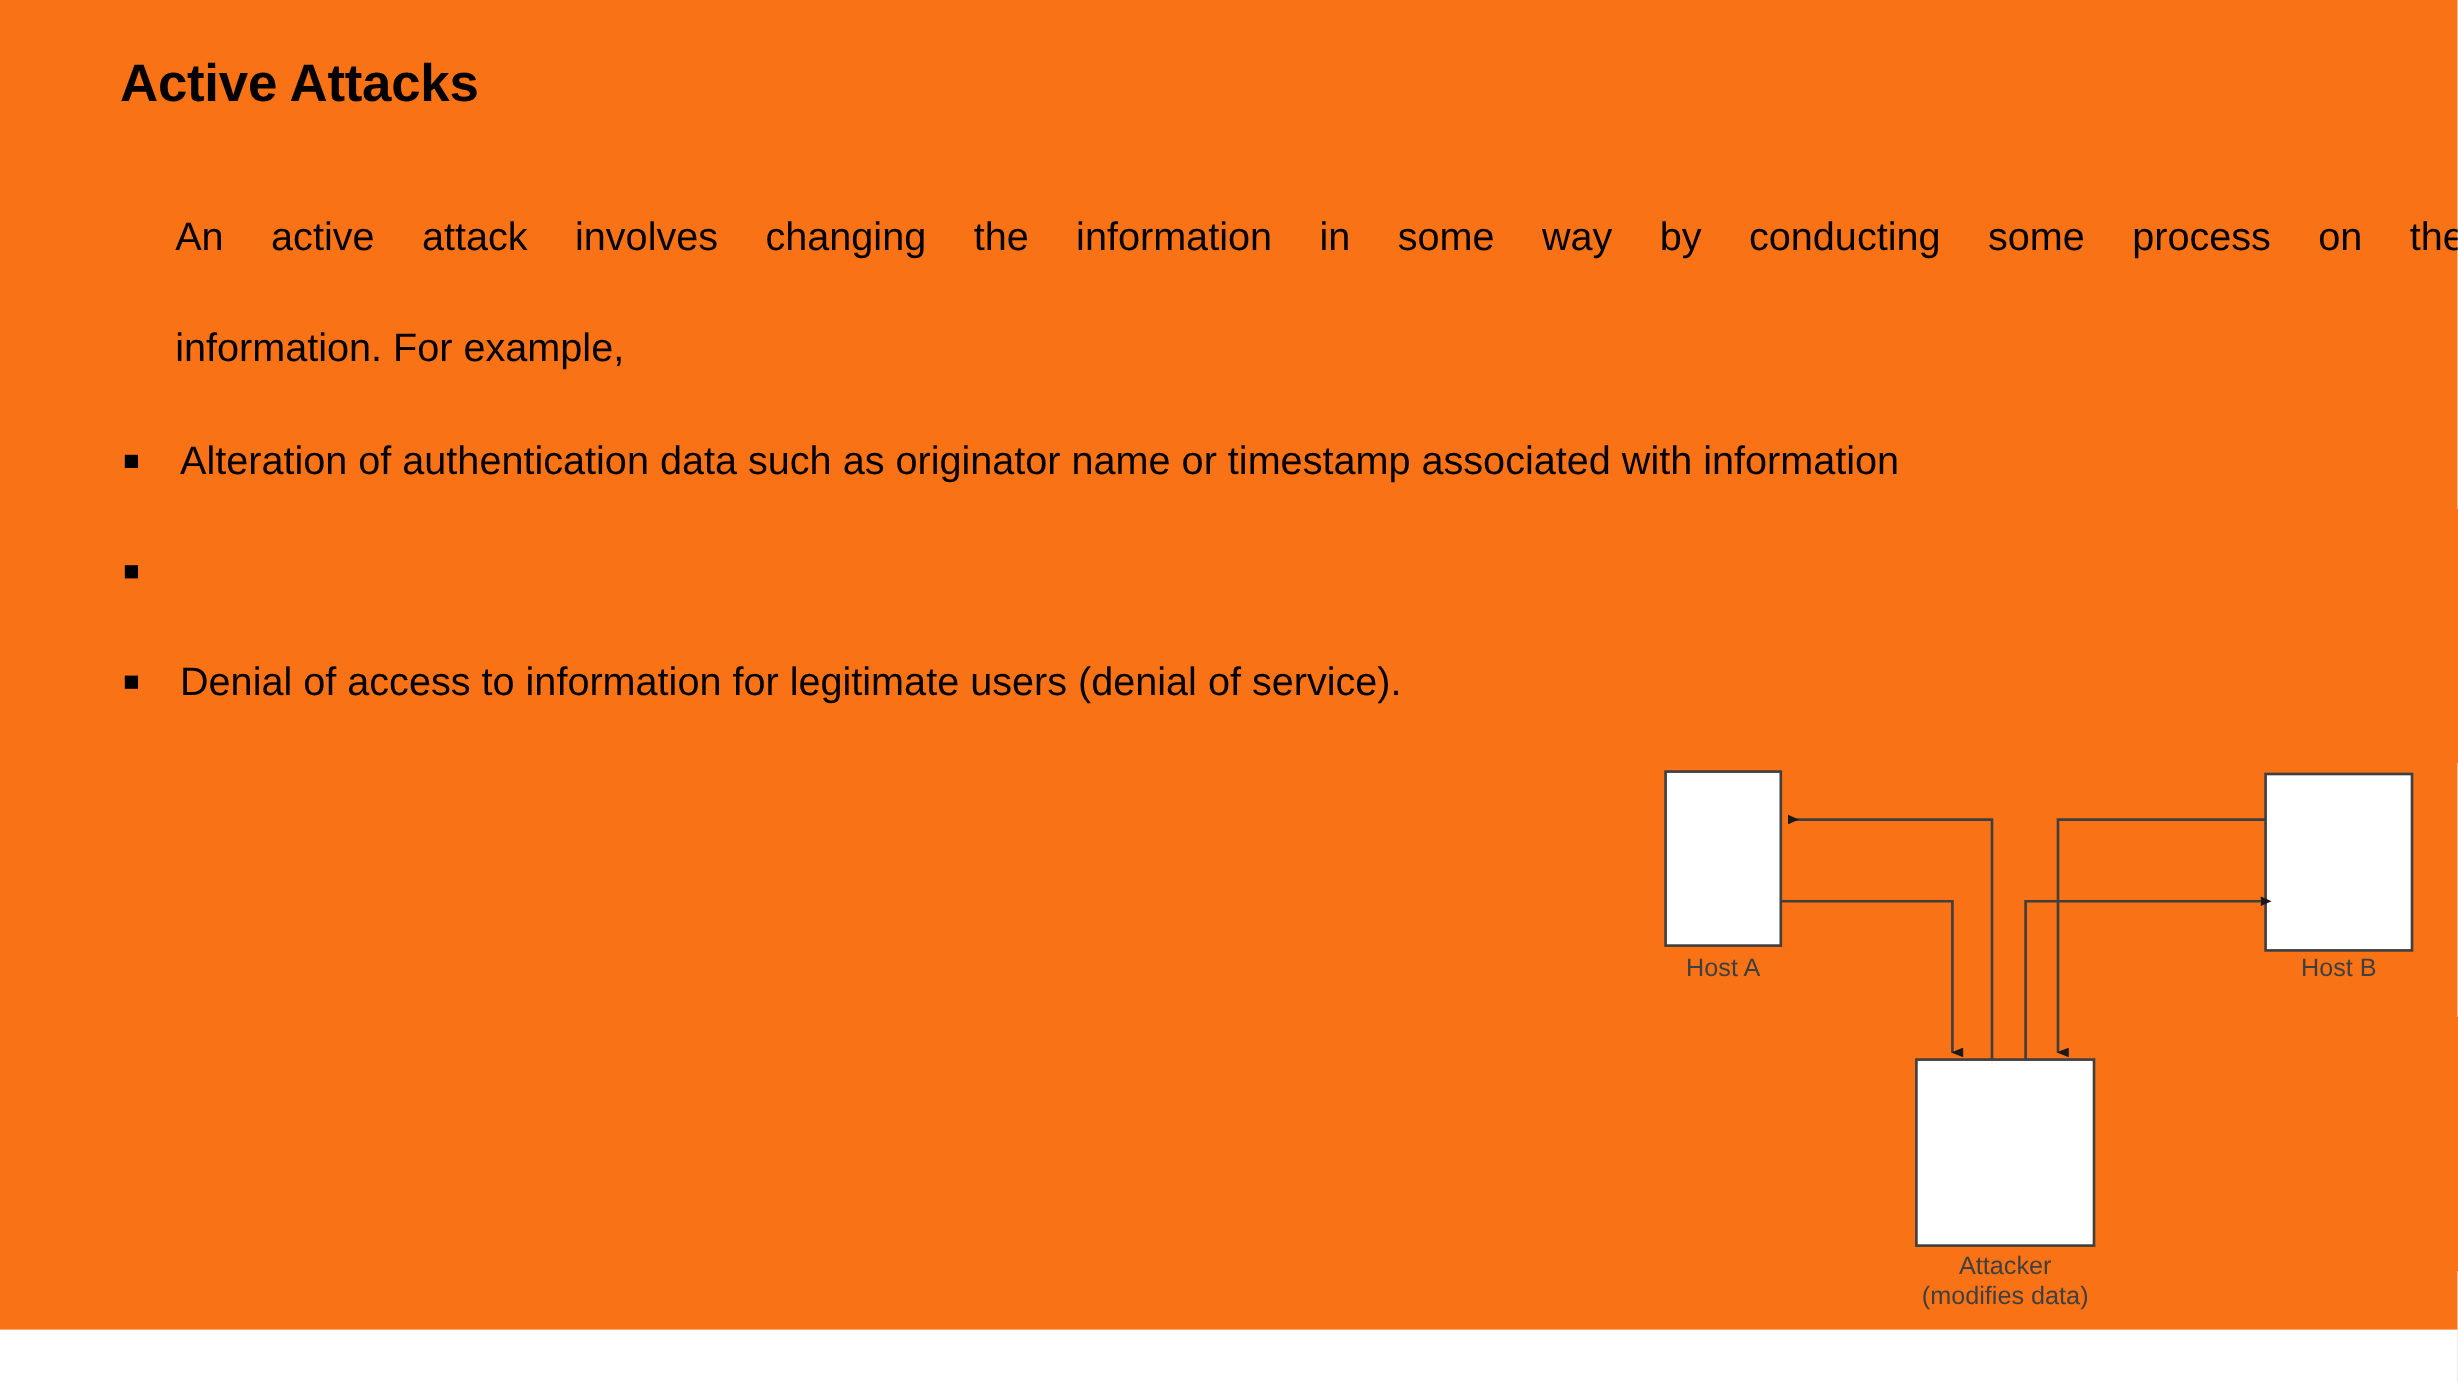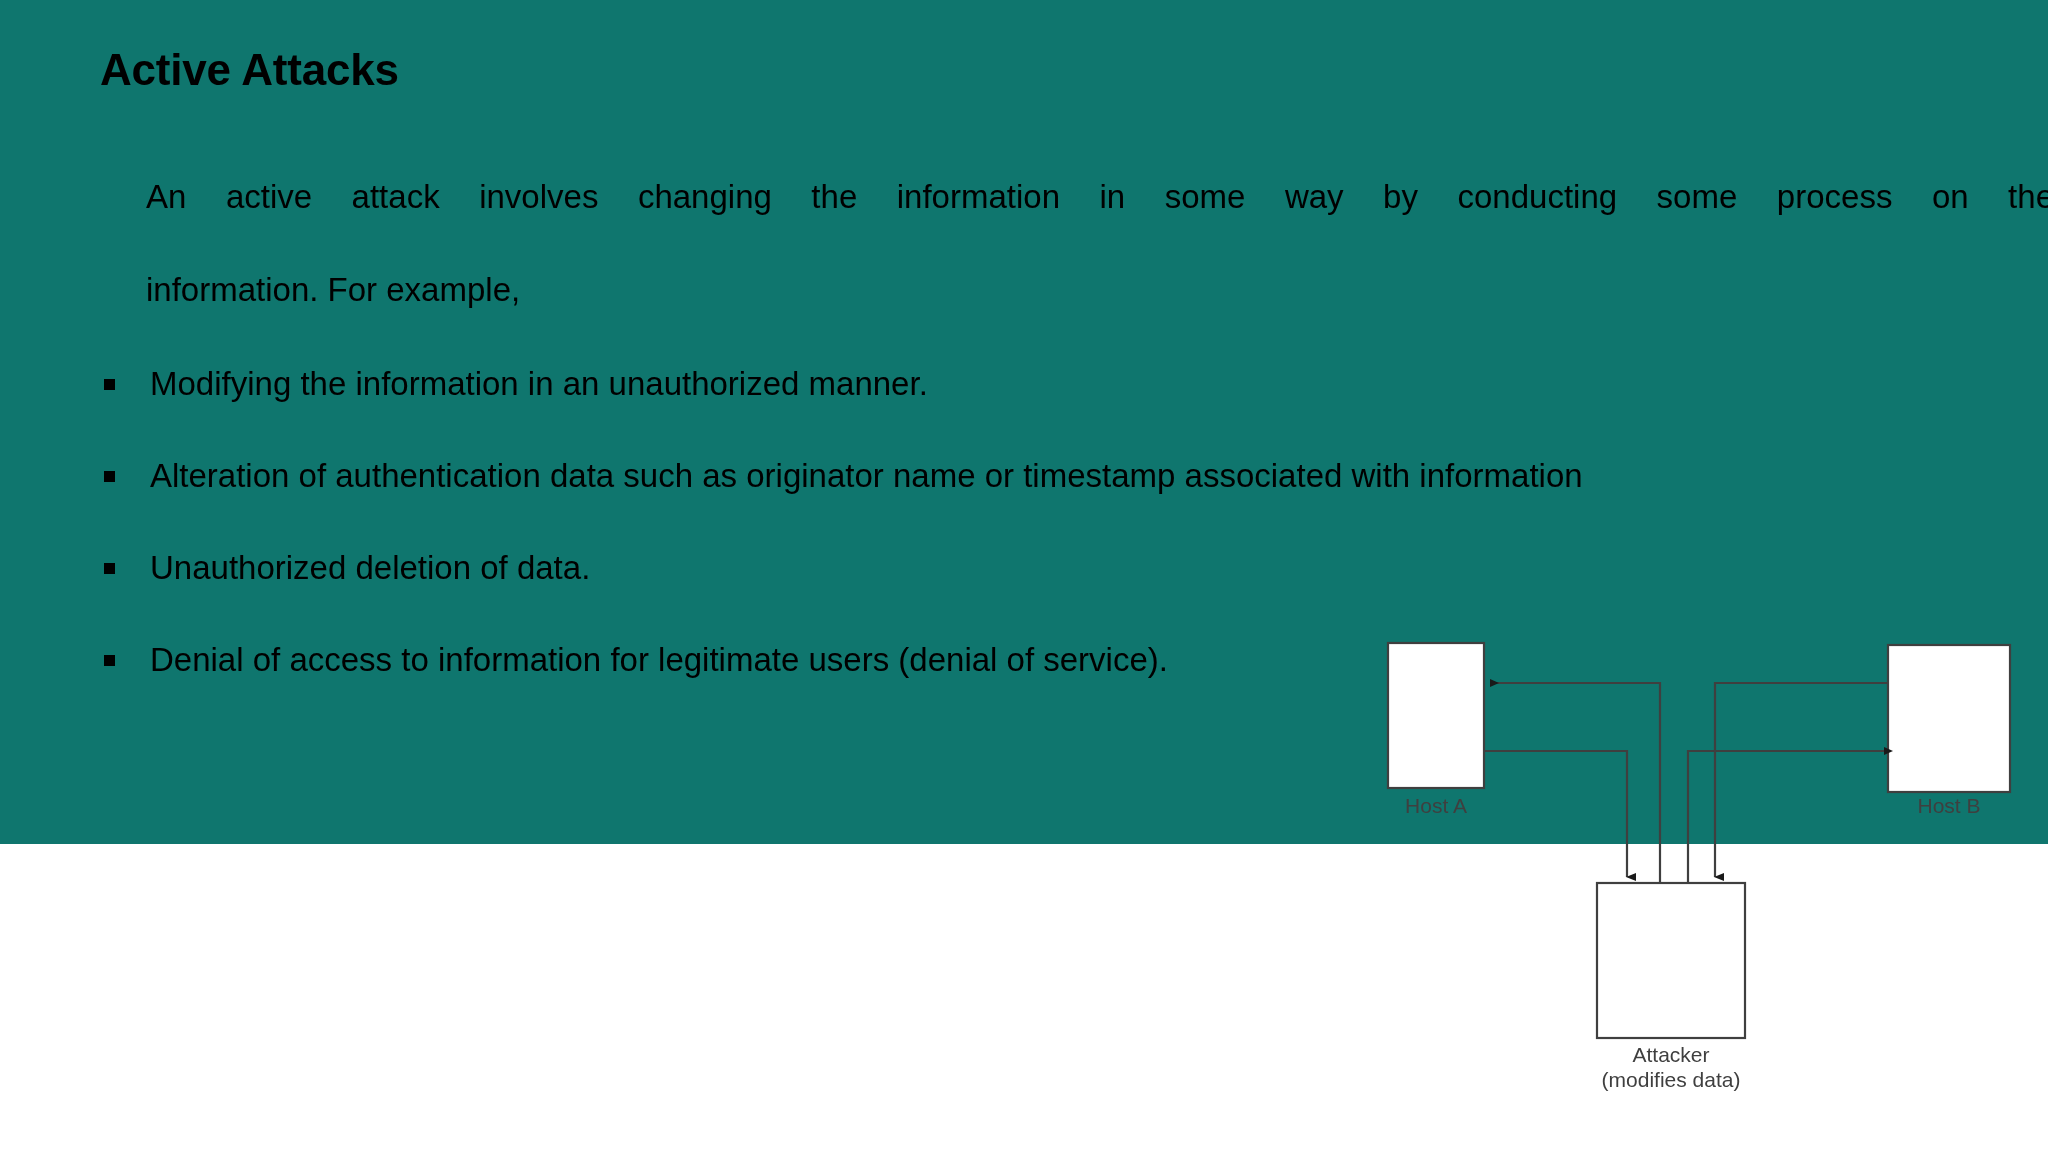--- a/index.html
+++ b/index.html
@@ -13,22 +13,22 @@
     height: 1152px;
     font-family: "Liberation Sans", sans-serif;
     color: #000000;
     overflow: hidden;
     position: relative;
   }
 
   .slide {
     position: relative;
     width: 2048px;
-    height: 844px;
-    background: #0f766e;
+    height: 1108px;
+    background: #f97316;
   }
 
   
   .slide-title {
     position: absolute;
     left: 100px;
     top: 46px;
     font-size: 44px;
     font-weight: bold;
     letter-spacing: -0.2px;
@@ -121,29 +121,24 @@
   <div class="slide-title">Active Attacks</div>
 
   <div class="body-paragraph">
     <span class="line-1">An active attack involves changing the information in some way by conducting some process on the</span>
     <span class="line-2">information. For example,</span>
   </div>
 
   <ul class="bullet-list">
     <li class="bullet-item">
       <span class="bullet-marker"></span>
-      <span class="bullet-text">Modifying the information in an unauthorized manner.</span>
-    </li>
-    <li class="bullet-item">
-      <span class="bullet-marker"></span>
       <span class="bullet-text">Alteration of authentication data such as originator name or timestamp associated with information</span>
     </li>
     <li class="bullet-item">
       <span class="bullet-marker"></span>
-      <span class="bullet-text">Unauthorized deletion of data.</span>
     </li>
     <li class="bullet-item">
       <span class="bullet-marker"></span>
       <span class="bullet-text">Denial of access to information for legitimate users (denial of service).</span>
     </li>
   </ul>
 
   <div class="diagram">
     <svg width="698" height="500" viewBox="0 0 698 500" xmlns="http://www.w3.org/2000/svg">
       <defs>

